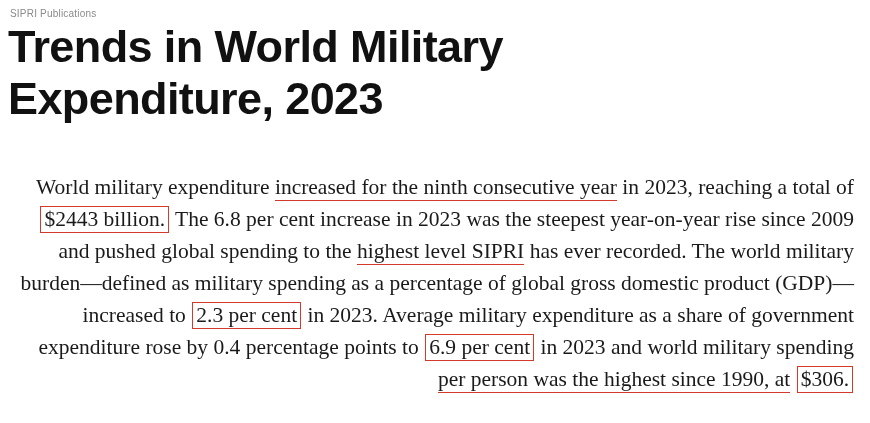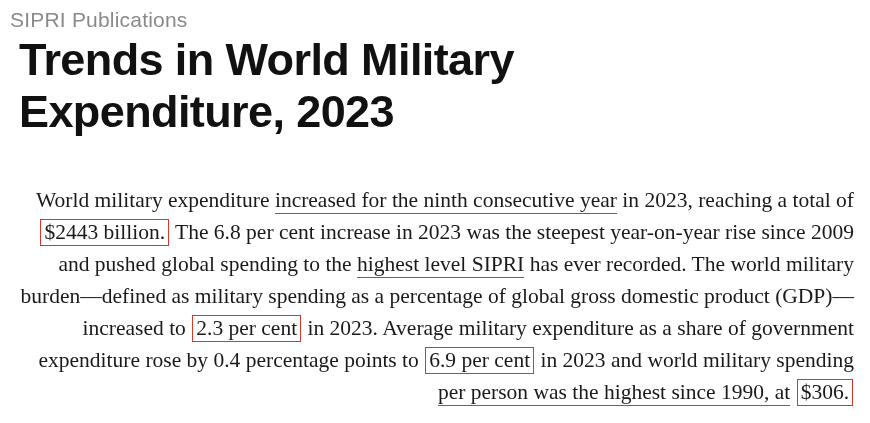--- a/index.html
+++ b/index.html
@@ -16,33 +16,33 @@
   }
   .page {
     position: relative;
     width: 870px;
     height: 423px;
     box-sizing: border-box;
     padding: 8px 16px 0 8px;
   }
   .kicker {
     font-family: "Liberation Sans", sans-serif;
-    font-size: 21px;
+    font-size: 10px;
     color: #8a8a8a;
     letter-spacing: 0.2px;
     margin: 0 0 2px 2px;
   }
   .title {
     font-family: "Liberation Sans", sans-serif;
     font-weight: bold;
     font-size: 45px;
     line-height: 52px;
     letter-spacing: -0.6px;
     color: #111111;
-    margin: 0 0 0 11px;
+    margin: 0 0 0 0;
     max-width: 600px;
   }
   .body-copy {
     font-family: "Liberation Serif", serif;
     font-size: 21.5px;
     line-height: 32px;
     color: #1a1a1a;
     margin-top: 46px;
     max-width: 862px;
     text-align: right;

